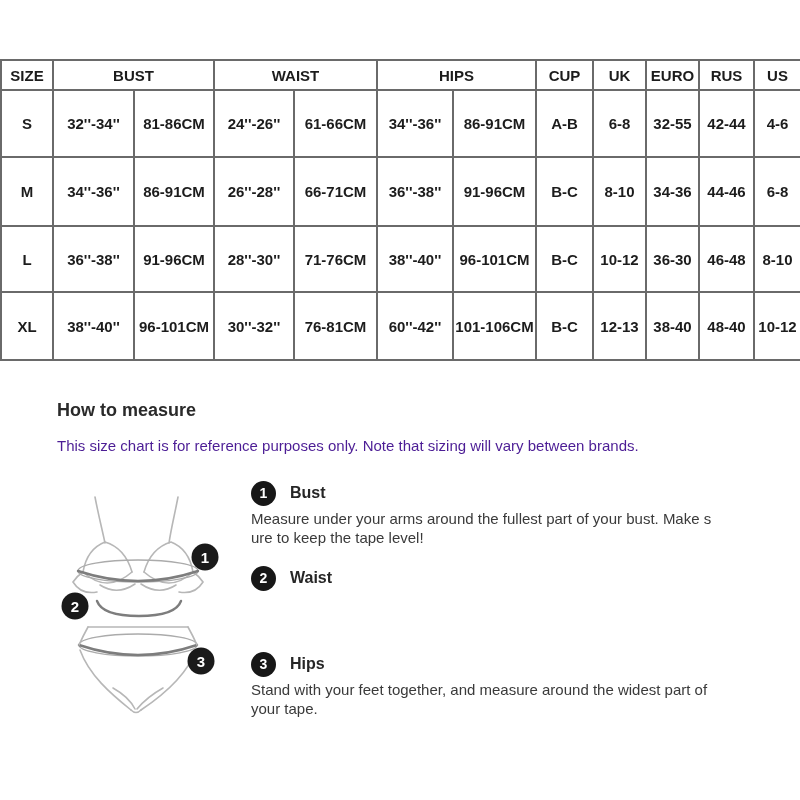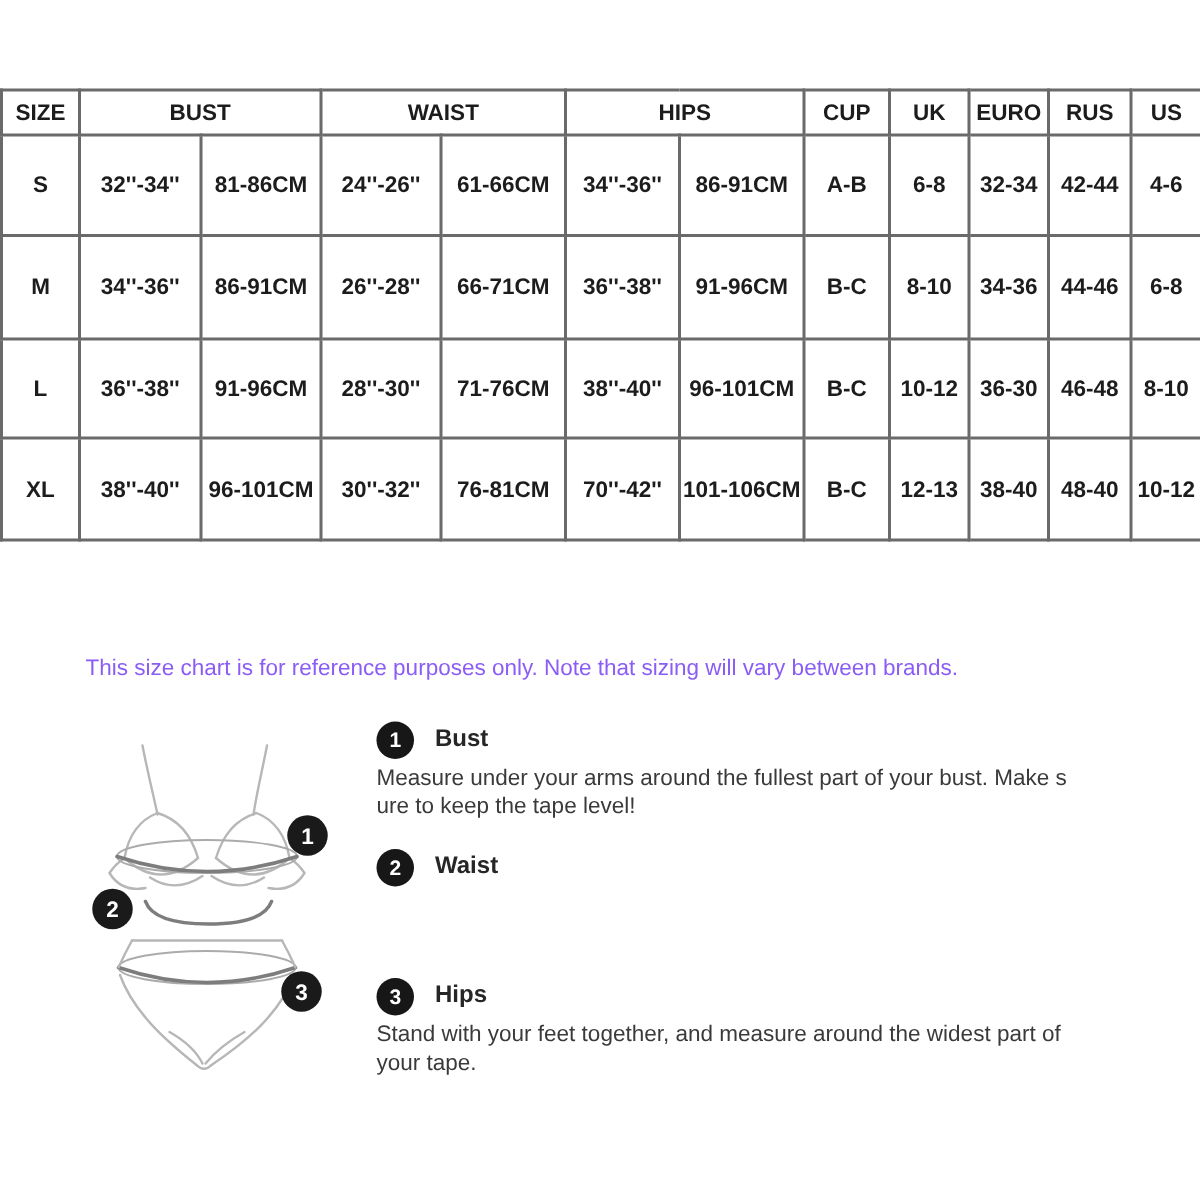--- a/index.html
+++ b/index.html
@@ -25,21 +25,21 @@
   tr.r2 td{height:64px;}
   tr.r3 td{height:66px;}
   th.last, td.last{border-right:none;}
   
   .htm-title{
     position:absolute;left:57px;top:400px;
     font-size:18px;font-weight:700;color:#2a2a2a;
   }
   .htm-intro{
     position:absolute;left:57px;top:437px;
-    font-size:15px;color:#8b5cf6;
+    font-size:15px;color:#4c1d95;
   }
   .step{position:absolute;left:251px;width:520px;}
   .step-head{display:flex;align-items:center;height:26px;}
   .badge{
     width:25px;height:25px;border-radius:50%;background:#171717;
     color:#ffffff;font-size:14px;font-weight:700;
     display:flex;align-items:center;justify-content:center;flex:0 0 25px;
   }
   .step-label{margin-left:14px;font-size:16px;font-weight:700;color:#262626;}
   .step-text{margin-top:4px;font-size:15px;line-height:18.5px;color:#3a3a3a;}
@@ -80,21 +80,21 @@
     <tr class="r0">
       <td>S</td>
       <td>32''-34''</td>
       <td>81-86CM</td>
       <td>24''-26''</td>
       <td>61-66CM</td>
       <td>34''-36''</td>
       <td>86-91CM</td>
       <td>A-B</td>
       <td>6-8</td>
-      <td>32-34</td>
+      <td>32-55</td>
       <td>42-44</td>
       <td class="last">4-6</td>
     </tr>
     <tr class="r1">
       <td>M</td>
       <td>34''-36''</td>
       <td>86-91CM</td>
       <td>26''-28''</td>
       <td>66-71CM</td>
       <td>36''-38''</td>
@@ -118,31 +118,32 @@
       <td>36-30</td>
       <td>46-48</td>
       <td class="last">8-10</td>
     </tr>
     <tr class="r3">
       <td>XL</td>
       <td>38''-40''</td>
       <td>96-101CM</td>
       <td>30''-32''</td>
       <td>76-81CM</td>
-      <td>70''-42''</td>
+      <td>60''-42''</td>
       <td>101-106CM</td>
       <td>B-C</td>
       <td>12-13</td>
       <td>38-40</td>
       <td>48-40</td>
       <td class="last">10-12</td>
     </tr>
   </tbody>
     </table>
 
+  <div class="htm-title">How to measure</div>
   <div class="htm-intro">This size chart is for reference purposes only. Note that sizing will vary between brands.</div>
 
   <svg class="diagram" width="190" height="250" viewBox="0 0 190 250">
     <g fill="none" stroke="#b7b7b7" stroke-width="1.6" stroke-linecap="round">
       <path d="M 40 22 C 43 38 47 54 50 68"></path>
       <path d="M 123 22 C 120 38 116 54 114 68"></path>
       <path d="M 28 97 Q 32 74 50 67 Q 70 73 77 97"></path>
       <path d="M 89 97 Q 96 73 116 67 Q 134 74 138 97"></path>
       <path d="M 28 97 Q 52 119 77 97"></path>
       <path d="M 89 97 Q 114 119 138 97"></path>

